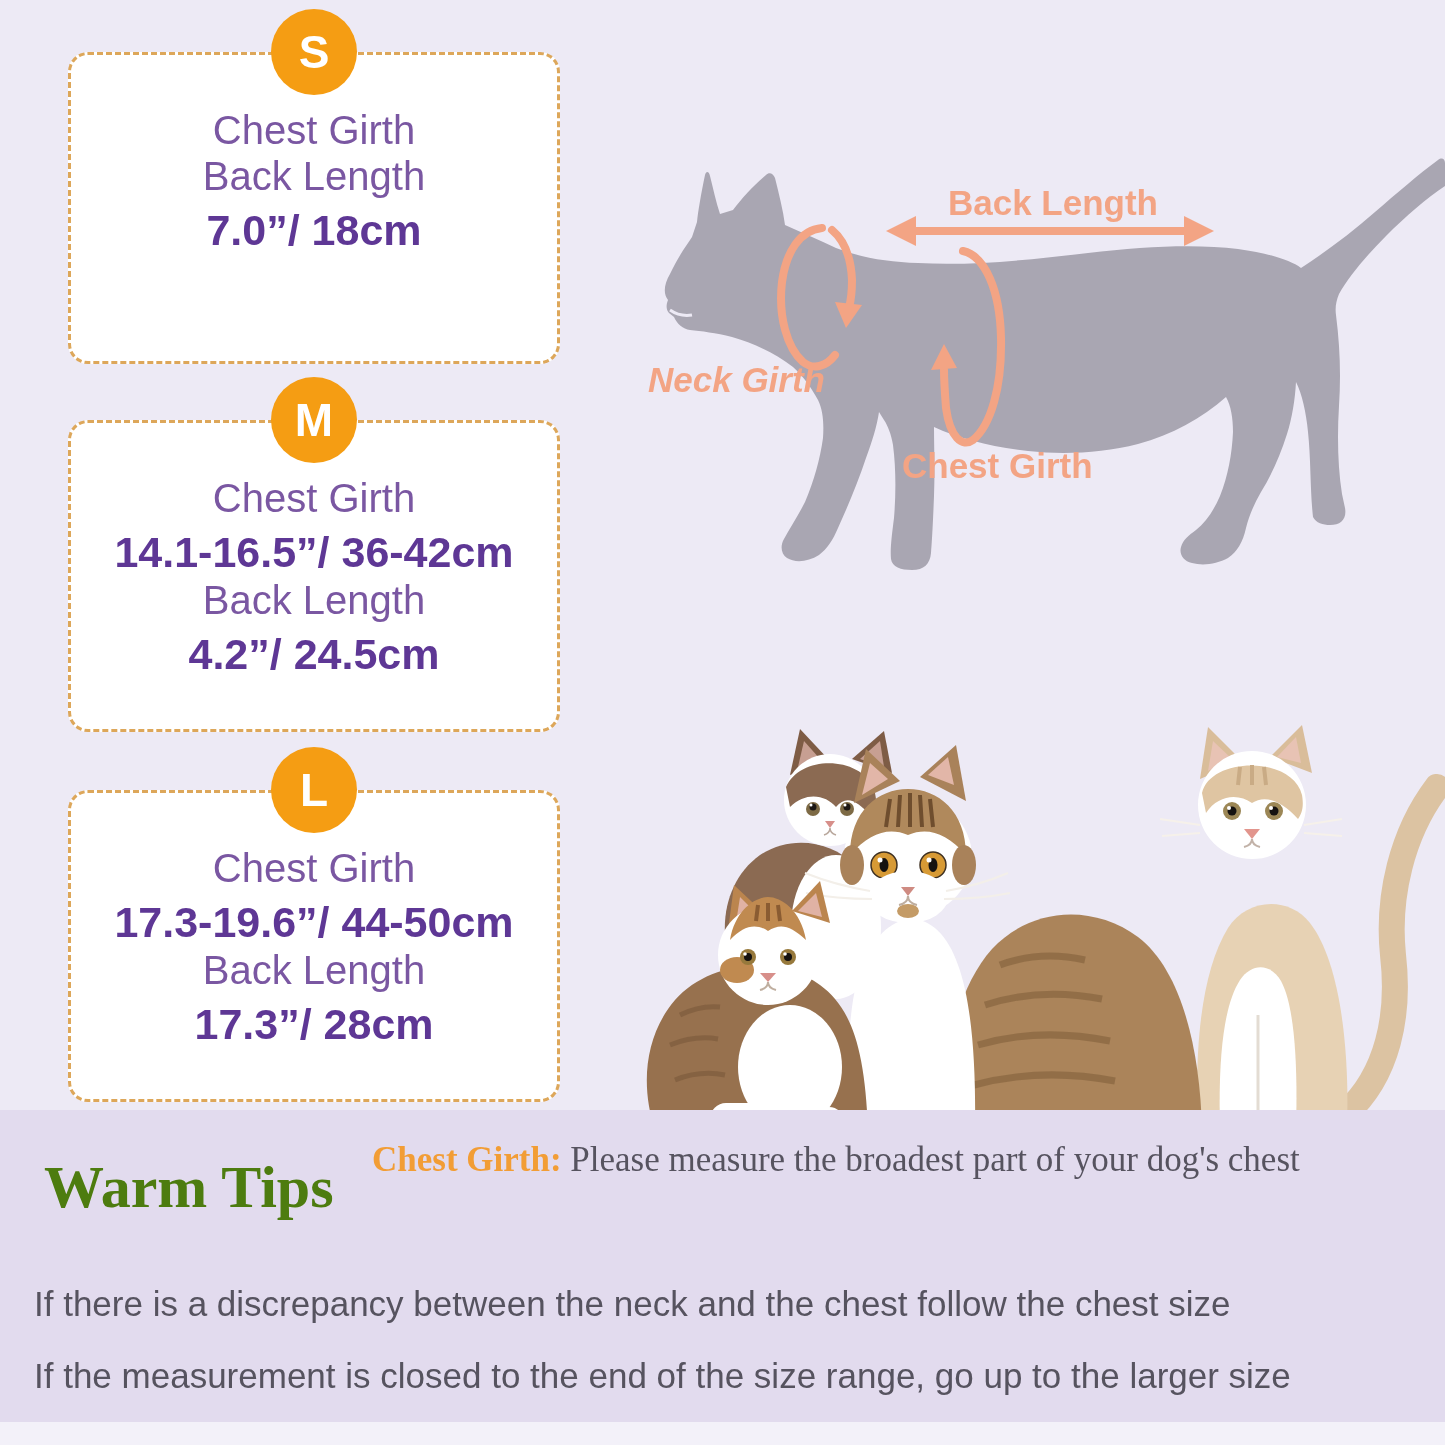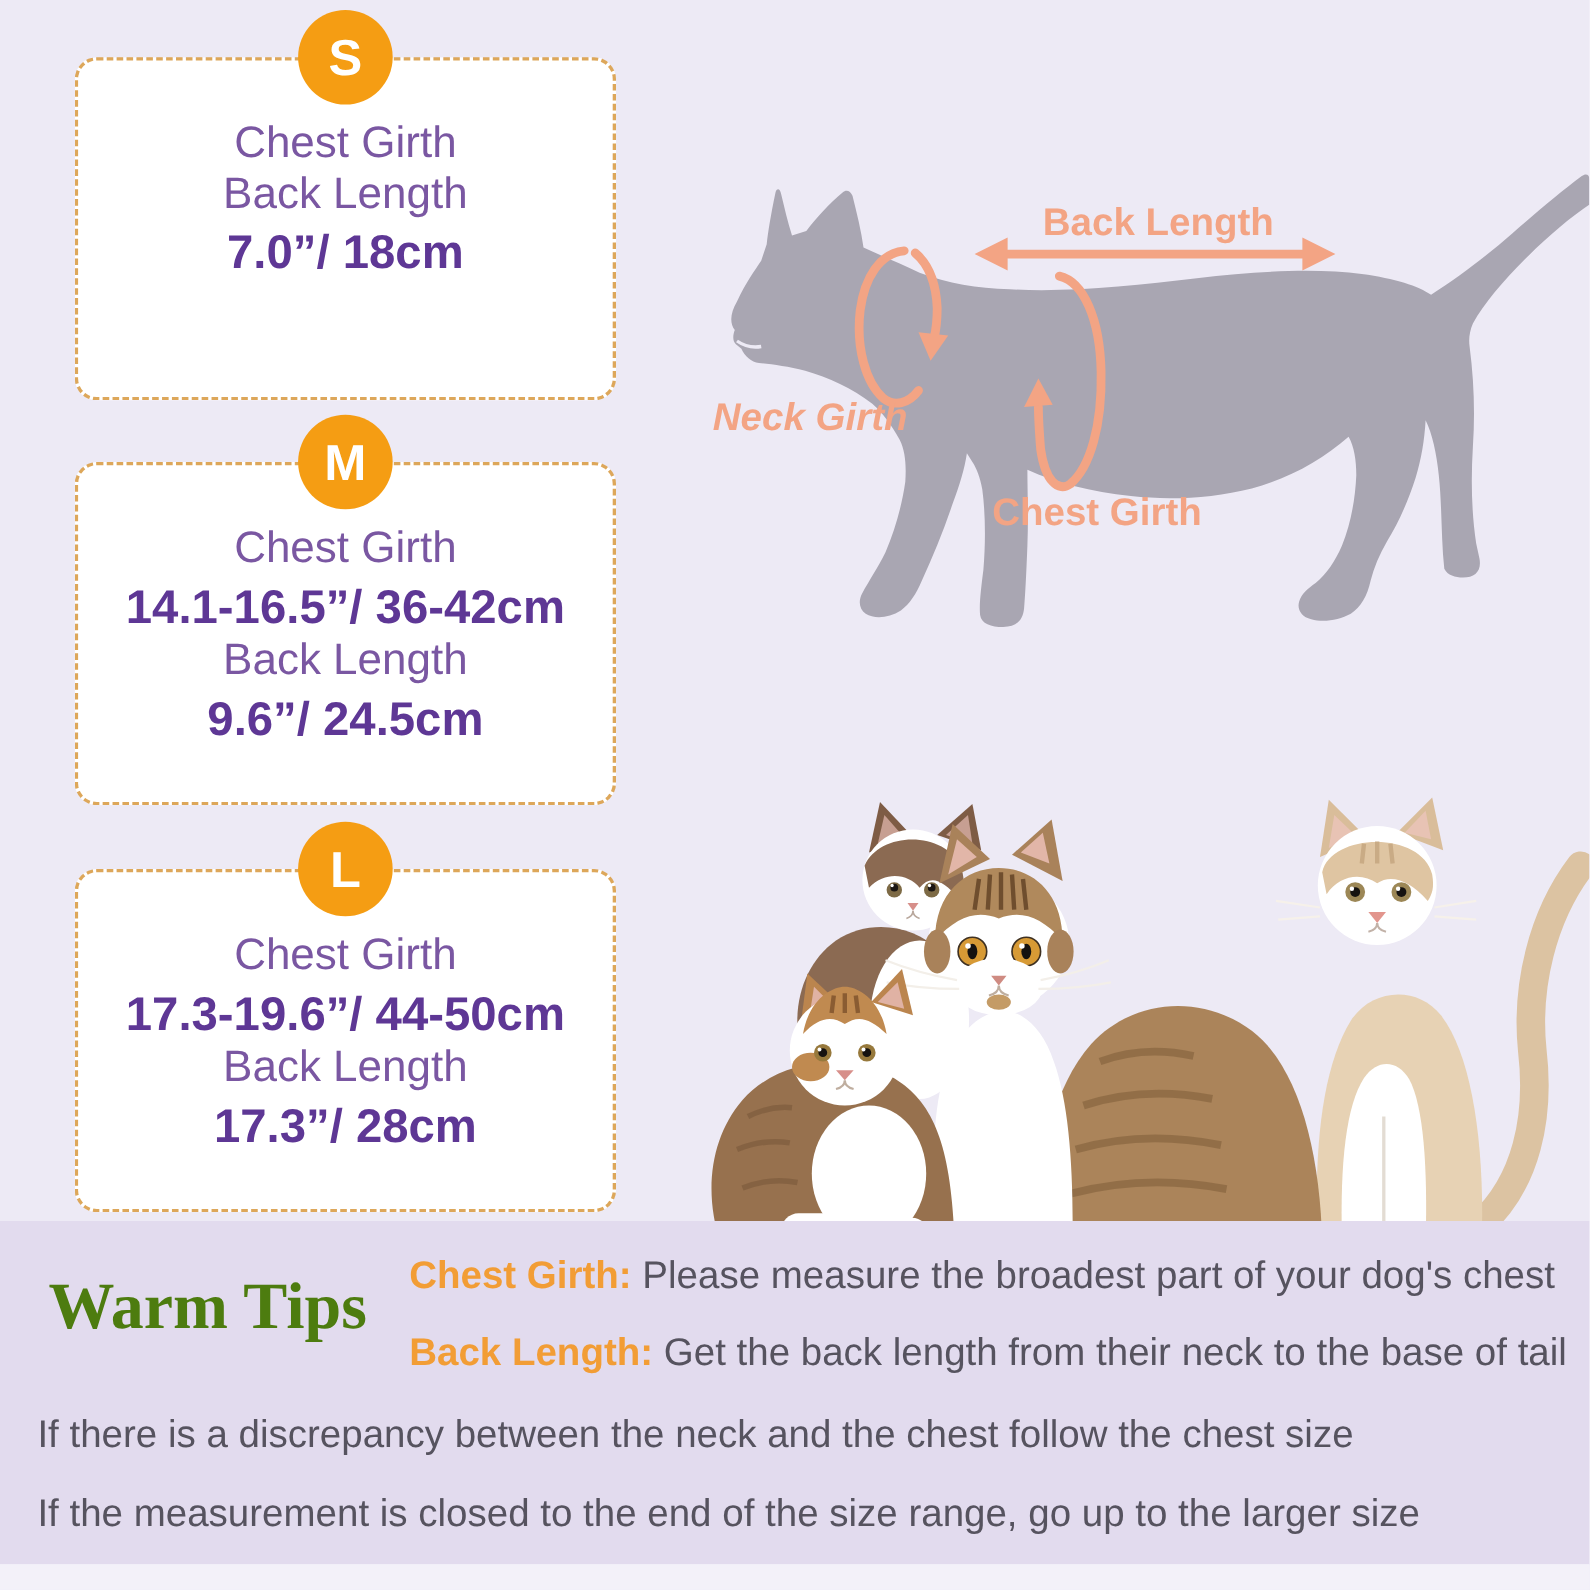--- a/index.html
+++ b/index.html
@@ -72,20 +72,21 @@
     line-height:1;
     font-family:Liberation Serif, serif;
   }
   .tip-line{
     position:absolute;
     left:372px;
     font-size:35px;
     color:#56535f;
     line-height:1.1;
     white-space:nowrap;
+    font-family:Liberation Serif, serif;
   }
   .tip-line .tip-label{
     color:#f29d35;font-weight:bold;
   }
   .tip1{top:1141px;}
   .tip2{top:1211px;}
   .note-line{
     position:absolute;
     left:34px;
     font-size:35px;
@@ -115,21 +116,21 @@
       <div class="mvalue">7.0”/ 18cm</div>
     </div>
   </div>
 
   <div class="size-card" style="top:420px;">
     <div class="badge">M</div>
     <div class="card-inner">
       <div class="mlabel">Chest Girth</div>
       <div class="mvalue">14.1-16.5”/ 36-42cm</div>
       <div class="mlabel gap">Back Length</div>
-      <div class="mvalue">9.6”/ 24.5cm</div>
+      <div class="mvalue">4.2”/ 24.5cm</div>
     </div>
   </div>
 
   <div class="size-card" style="top:790px;">
     <div class="badge">L</div>
     <div class="card-inner">
       <div class="mlabel">Chest Girth</div>
       <div class="mvalue">17.3-19.6”/ 44-50cm</div>
       <div class="mlabel gap">Back Length</div>
       <div class="mvalue">17.3”/ 28cm</div>
@@ -327,22 +328,19 @@
       <path d="M 128 267 Q 128 273 120 275 M 128 267 Q 128 273 136 275" stroke="#bfae9f" stroke-width="2" fill="none"></path>
     </g>
   </svg>
 
   <div class="tips-section"></div>
   <div class="tips-title">Warm Tips</div>
 
   <div class="tip-line tip1">
     <span class="tip-label">Chest Girth:</span><span> Please measure the broadest part of your dog's chest</span>
   </div>
-  <div class="tip-line tip2">
-    <span class="tip-label">Back Length:</span><span> Get the back length from their neck to the base of tail</span>
-  </div>
 
   <div class="note-line note1">If there is a discrepancy between the neck and the chest follow the chest size</div>
   <div class="note-line note2">If the measurement is closed to the end of the size range, go up to the larger size</div>
 
   <div class="footer-strip"></div>
 
 </div>
 
 </body></html>

